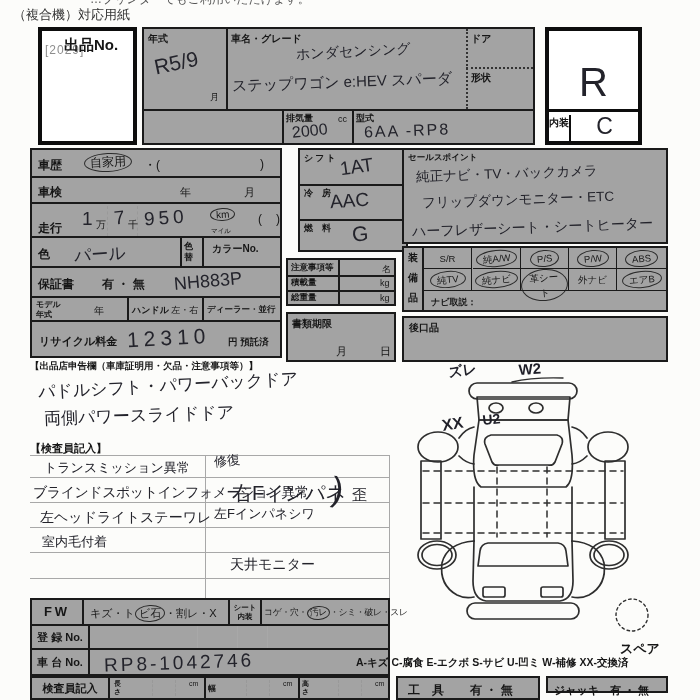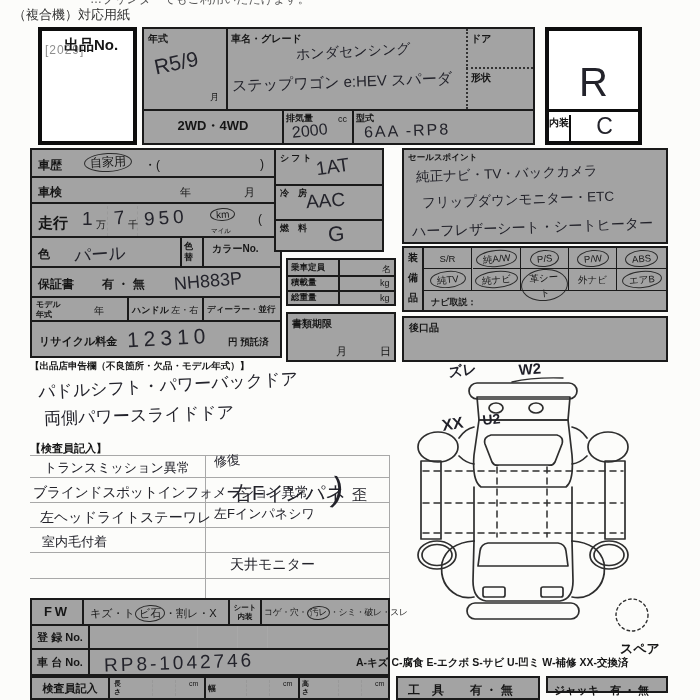--- a/index.html
+++ b/index.html
@@ -47,21 +47,20 @@
     <div class="abs nw hw" style="left:10px;top:22px;font-size:21px;transform:rotate(-12deg)">R5/9</div>
     <div class="abs nw" style="left:66px;top:62px;font-size:9px">月</div>
 
     <div class="abs nw lbl" style="left:87px;top:3px;font-size:10px">車名・グレード</div>
     <div class="abs nw hw" style="left:152px;top:14px;font-size:14px;transform:rotate(-3deg)">ホンダセンシング</div>
     <div class="abs nw hw" style="left:88px;top:44px;font-size:15px;transform:rotate(-2deg)">ステップワゴン e:HEV スパーダ</div>
 
     <div class="abs nw lbl" style="left:327px;top:3px;font-size:10px">ドア</div>
     <div class="abs nw lbl" style="left:327px;top:42px;font-size:10px">形状</div>
 
-    <div class="abs nw" style="left:0;top:80px;width:138px;height:34px;line-height:34px;text-align:center;font-size:13px;font-weight:bold">2WD・4WD</div>
     <div class="abs nw lbl" style="left:142px;top:83px;font-size:9px">排気量</div>
     <div class="abs nw hw" style="left:148px;top:93px;font-size:16px;transform:rotate(-6deg)">2000</div>
     <div class="abs nw" style="left:194px;top:85px;font-size:9px">cc</div>
     <div class="abs nw lbl" style="left:212px;top:83px;font-size:9px">型式</div>
     <div class="abs nw hw" style="left:220px;top:93px;font-size:16px;letter-spacing:2px;transform:rotate(-2deg)">6AA -RP8</div>
   </div>
 
   <div class="abs bb" style="left:545px;top:27px;width:97px;height:118px">
     <div class="abs nw hw" style="left:0;top:24px;width:100%;height:54px;line-height:54px;text-align:center;font-size:40px">R</div>
     <div class="abs" style="left:0;top:78px;width:100%;height:32px;border-top:3px solid #0d0d0d">
@@ -79,21 +78,21 @@
 
   <div class="abs b" style="left:30px;top:176px;width:252px;height:28px">
     <div class="abs nw lbl" style="left:6px;top:6px;font-size:12px">車検</div>
     <div class="abs nw" style="left:148px;top:7px;font-size:11px">年</div>
     <div class="abs nw" style="left:212px;top:7px;font-size:11px">月</div>
   </div>
 
   <div class="abs b" style="left:30px;top:202px;width:252px;height:36px">
     <div class="abs dash" style="left:75px;top:2px;height:30px"></div>
     <div class="abs dash" style="left:105px;top:2px;height:30px"></div>
-    <div class="abs nw lbl" style="left:6px;top:10px;font-size:15px">走行</div>
+    <div class="abs nw lbl" style="left:6px;top:16px;font-size:12px">走行</div>
     <div class="abs nw hw" style="left:50px;top:4px;font-size:19px">1</div>
     <div class="abs nw" style="left:64px;top:14px;font-size:10px">万</div>
     <div class="abs nw hw" style="left:82px;top:3px;font-size:19px;transform:rotate(-6deg)">7</div>
     <div class="abs nw" style="left:96px;top:14px;font-size:10px">千</div>
     <div class="abs nw hw" style="left:112px;top:3px;font-size:19px;letter-spacing:4px;transform:rotate(-4deg)">950</div>
     <span class="circ abs nw" style="left:178px;top:4px;font-size:10px">km</span>
     <div class="abs nw" style="left:179px;top:23px;font-size:6.5px">マイル</div>
     <div class="abs nw" style="left:226px;top:8px;font-size:12px">(</div>
     <div class="abs nw" style="left:244px;top:8px;font-size:12px">)</div>
   </div>
@@ -121,40 +120,40 @@
     <div class="vl" style="left:170px;top:0;height:22px"></div>
     <div class="abs nw lbl" style="left:175px;top:6px;font-size:8.5px">ディーラー・並行</div>
   </div>
 
   <div class="abs b" style="left:30px;top:320px;width:252px;height:38px">
     <div class="abs nw lbl" style="left:7px;top:12px;font-size:11px">リサイクル料金</div>
     <div class="abs nw hw" style="left:95px;top:4px;font-size:21px;letter-spacing:5px;transform:rotate(-3deg)">12310</div>
     <div class="abs nw lbl" style="left:196px;top:14px;font-size:9.5px">円 預託済</div>
   </div>
 
-  <div class="abs nw lbl" style="left:30px;top:360px;font-size:9.5px">【出品店申告欄（不良箇所・欠品・モデル年式）】</div>
+  <div class="abs nw lbl" style="left:30px;top:360px;font-size:9.5px">【出品店申告欄（車庫証明用・欠品・注意事項等）】</div>
   <div class="abs nw hw" style="left:38px;top:374px;font-size:17px;transform:rotate(-3deg)">パドルシフト・パワーバックドア</div>
   <div class="abs nw hw" style="left:44px;top:404px;font-size:17px;transform:rotate(-2deg)">両側パワースライドドア</div>
 
-  <div class="abs b" style="left:274px;top:148px;width:110px;height:104px">
+  <div class="abs b" style="left:298px;top:148px;width:110px;height:104px">
     <div class="hl" style="left:0;top:34px;width:100%"></div>
     <div class="hl" style="left:0;top:69px;width:100%"></div>
     <div class="abs nw lbl" style="left:4px;top:2px;font-size:9px;letter-spacing:2px">シフト</div>
     <div class="abs nw hw" style="left:40px;top:6px;font-size:19px;transform:rotate(-8deg)">1AT</div>
     <div class="abs nw lbl" style="left:4px;top:37px;font-size:9px">冷　房</div>
     <div class="abs nw hw" style="left:30px;top:40px;font-size:19px;transform:rotate(-4deg)">AAC</div>
     <div class="abs nw lbl" style="left:4px;top:72px;font-size:9px">燃　料</div>
     <div class="abs nw hw" style="left:52px;top:72px;font-size:21px;transform:rotate(-4deg)">G</div>
   </div>
 
   <div class="abs b" style="left:286px;top:258px;width:110px;height:48px">
     <div class="hl" style="left:0;top:15px;width:100%"></div>
     <div class="hl" style="left:0;top:30px;width:100%"></div>
     <div class="vl" style="left:50px;top:0;height:100%"></div>
-    <div class="abs nw lbl" style="left:3px;top:2px;font-size:8.5px">乗車定員</div>
+    <div class="abs nw lbl" style="left:3px;top:2px;font-size:8.5px">注意事項等</div>
     <div class="abs nw" style="left:94px;top:3px;font-size:9px">名</div>
     <div class="abs nw lbl" style="left:3px;top:17px;font-size:8.5px">積載量</div>
     <div class="abs nw" style="left:92px;top:18px;font-size:9px">kg</div>
     <div class="abs nw lbl" style="left:3px;top:32px;font-size:8.5px">総重量</div>
     <div class="abs nw" style="left:92px;top:33px;font-size:9px">kg</div>
   </div>
 
   <div class="abs b" style="left:286px;top:312px;width:110px;height:50px">
     <div class="abs nw lbl" style="left:4px;top:3px;font-size:10px">書類期限</div>
     <div class="abs nw" style="left:48px;top:30px;font-size:11px">月</div>

